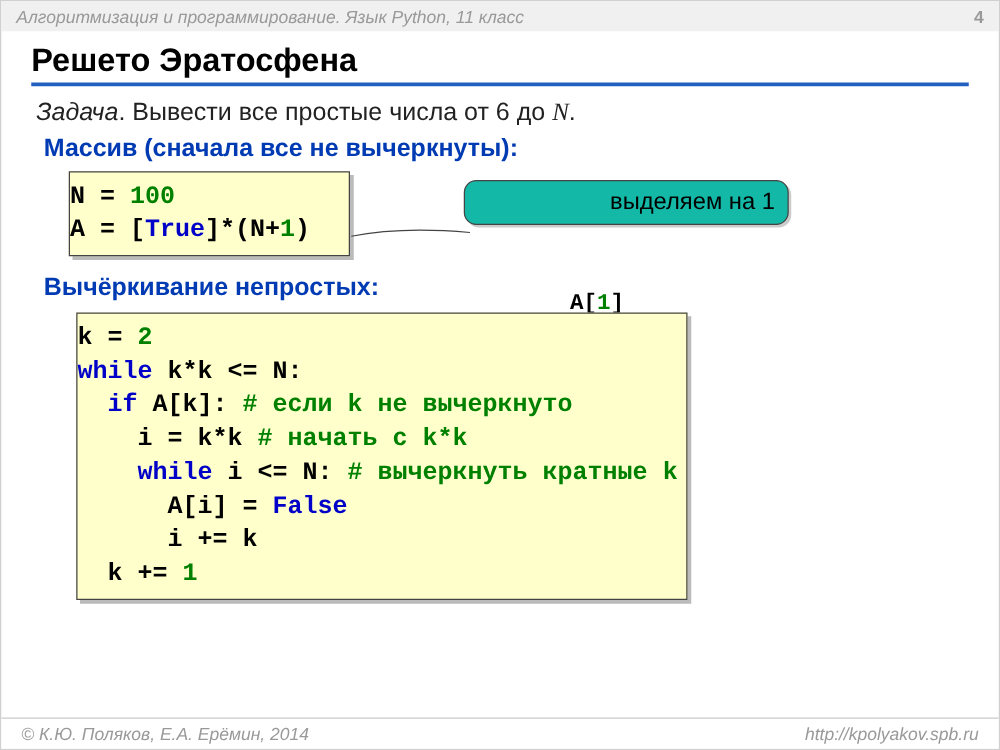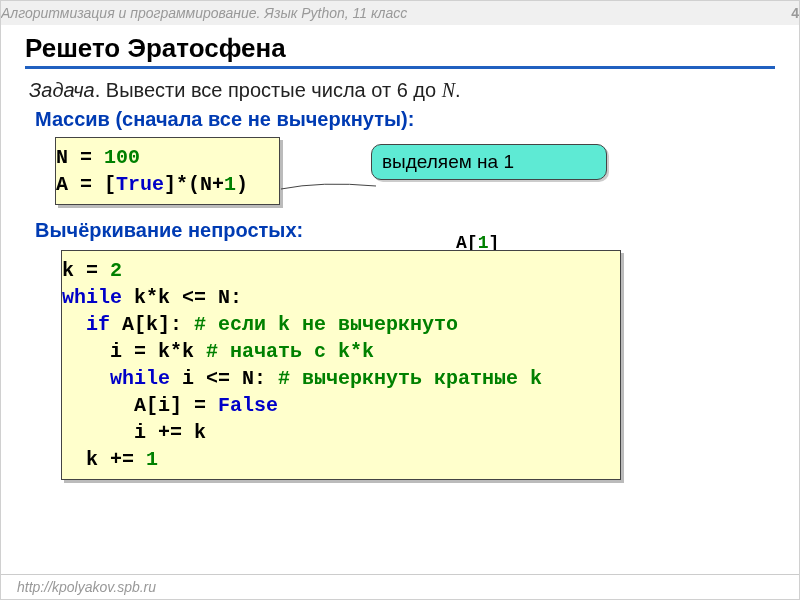--- a/index.html
+++ b/index.html
@@ -9,21 +9,21 @@
     font-family: Arial, sans-serif;
     position: relative;
     overflow: hidden;
     border: 1px solid #d0d0d0;
   }
   .topbar {
     background: #f0f0f0;
     font-style: italic;
     font-size: 14px;
     color: #999;
-    padding: 4px 0;
+    padding: 4px 12px;
     display: flex;
     justify-content: space-between;
   }
   .topbar .pnum { font-weight: bold; font-style: normal; }
   .slide-title {
     font-size: 26px;
     font-weight: bold;
     color: #000;
     margin: 8px 24px 0 24px;
     border-bottom: 3px solid #2060c0;
@@ -49,38 +49,38 @@
     border: 1px solid #444;
     box-shadow: 3px 3px 0 #bbb;
     font-family: "Courier New", monospace;
     font-size: 20px;
     font-weight: bold;
     padding: 6px 0;
     line-height: 1.35;
     white-space: pre;
   }
   .box1 { margin: 6px 0 0 54px; width: 225px; }
-  .box2 { margin: 8px 0 0 60px; width: 560px; }
+  .box2 { margin: 8px 0 0 60px; width: 489px; }
   .tok-kw { color: #0000c8; }
   .tok-num { color: #008000; }
   .tok-bool { color: #0000c8; }
   .tok-comment { color: #008000; font-weight: bold; }
   .tok-plain { color: #000; }
   .tok-brackets { color: #000; }
 
   .callout {
     position: absolute;
     left: 370px; top: 143px;
-    width: 236px;
-    background: #5eead4;
+    width: 260px;
+    background: #14b8a6;
     border: 1px solid #444;
     border-radius: 10px;
     padding: 6px 10px;
     font-size: 19px;
-    text-align: left;
+    text-align: right;
     line-height: 1.15;
     box-shadow: 2px 2px 0 #ccc;
   }
   .callout-tail {
     position: absolute;
     left: 280px; top: 180px;
     width: 95px; height: 2px;
     pointer-events: none;
   }
   .callout-tail svg { overflow: visible; }
@@ -145,14 +145,15 @@
 <div class="codebox box2"><span class="tok-plain">k</span><span class="tok-plain"> = </span><span class="tok-num">2</span>
 <span class="tok-kw">while</span><span class="tok-plain"> k*k &lt;= N:</span>
 <span class="tok-plain">  </span><span class="tok-kw">if</span><span class="tok-plain"> A[k]: </span><span class="tok-comment"># если k не вычеркнуто</span>
 <span class="tok-plain">    i</span><span class="tok-plain"> = </span><span class="tok-plain">k*k </span><span class="tok-comment"># начать с k*k</span>
 <span class="tok-plain">    </span><span class="tok-kw">while</span><span class="tok-plain"> i &lt;= N: </span><span class="tok-comment"># вычеркнуть кратные k</span>
 <span class="tok-plain">      A[i] = </span><span class="tok-bool">False</span>
 <span class="tok-plain">      i += k</span>
 <span class="tok-plain">  k += </span><span class="tok-num">1</span></div>
 
 <div class="footer">
+  <span>© К.Ю. Поляков, Е.А. Ерёмин, 2014</span>
   <span>http://kpolyakov.spb.ru</span>
 </div>
 
 </body></html>

